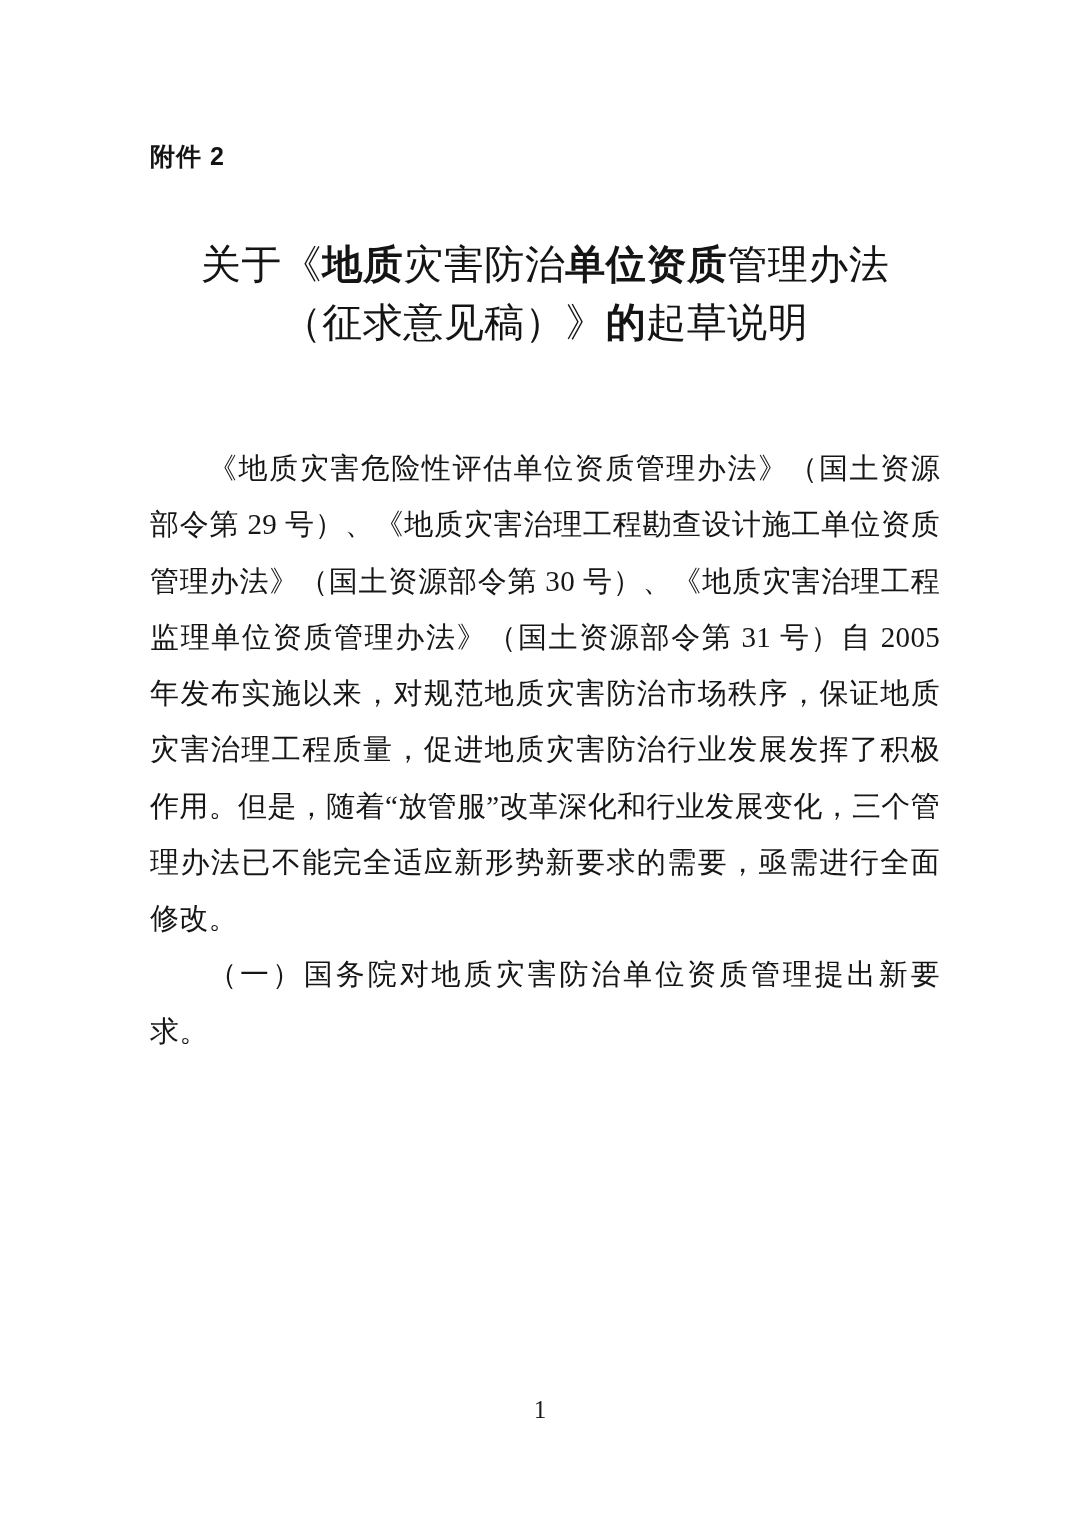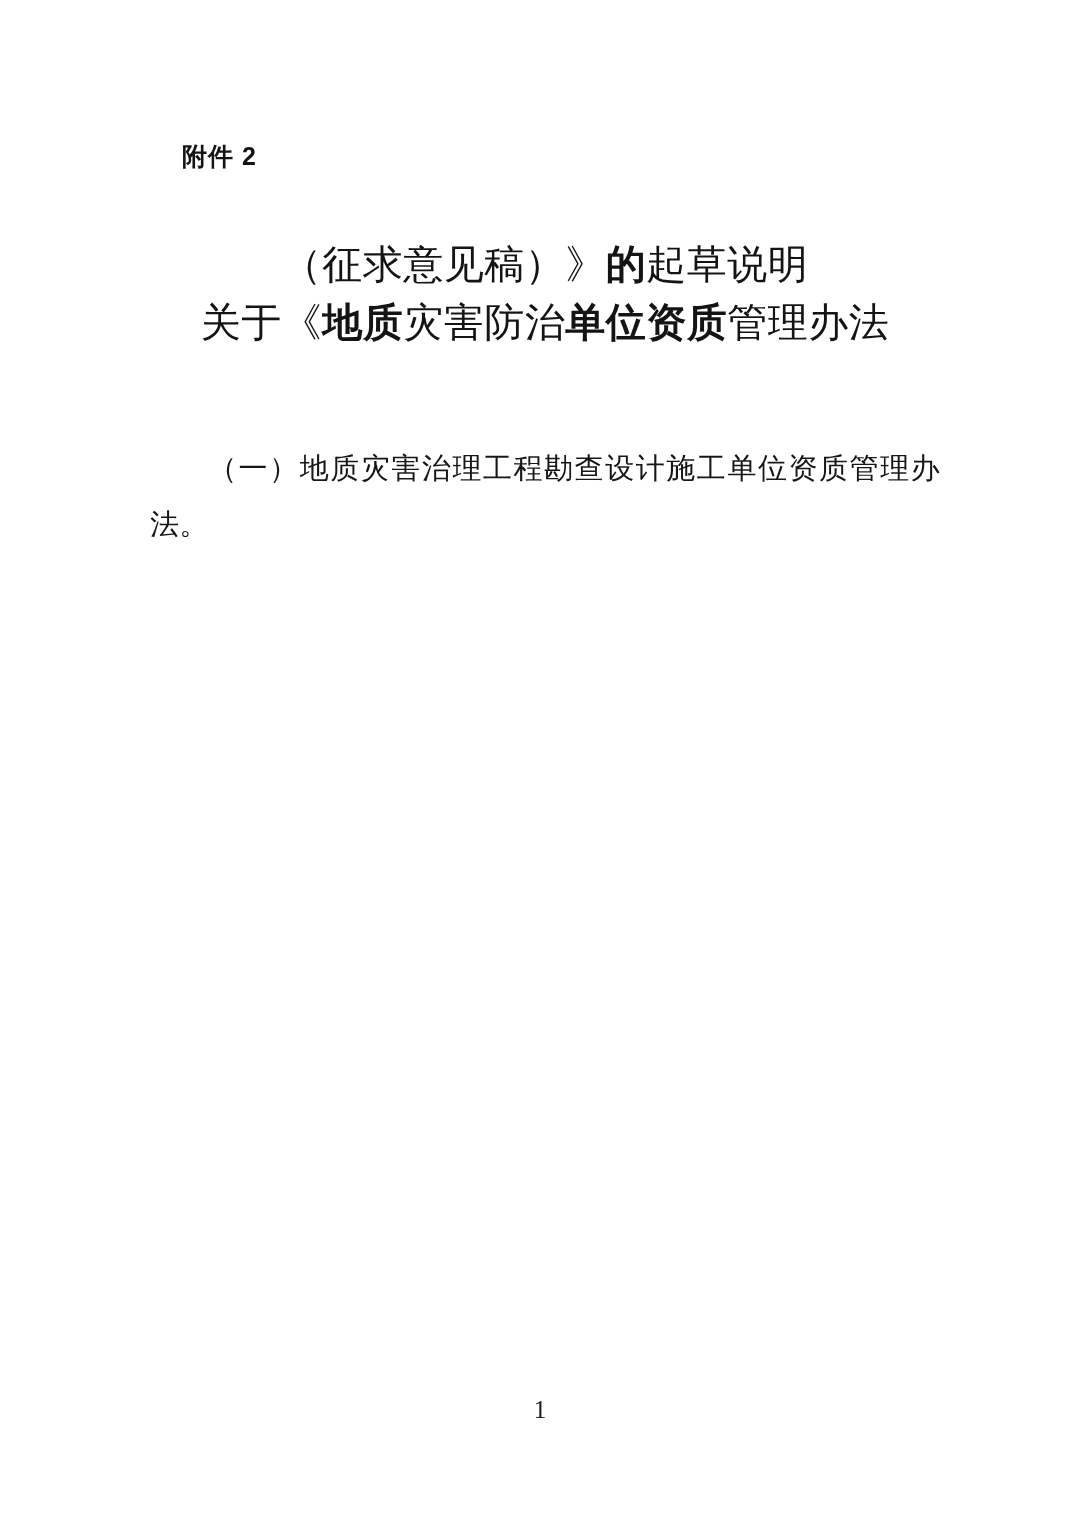--- a/index.html
+++ b/index.html
@@ -24,21 +24,20 @@
   }
   .attachment-label {
     position: absolute;
     left: 150px;
     top: 140px;
     font-family: "Liberation Sans", "DejaVu Sans", sans-serif;
     font-size: 25px;
     font-weight: 600;
     letter-spacing: 1px;
     color: #141414;
-    margin-left: 32px;
   }
   .doc-title {
     position: absolute;
     left: 150px;
     top: 236px;
     width: 790px;
     text-align: center;
     font-size: 40px;
     line-height: 1.45;
     color: #141414;
@@ -87,28 +86,29 @@
   }
 </style>
 </head>
 <body>
 
 <div class="page">
 
   <div class="attachment-label">附件 2</div>
 
   <div class="doc-title">
+    <span class="ln">关于《<span class="b">地质</span>灾害防治<span class="b">单位资质</span>管理办法</span>
     <span class="ln">（征求意见稿）》<span class="b">的</span>起草说明</span>
-    <span class="ln">关于《<span class="b">地质</span>灾害防治<span class="b">单位资质</span>管理办法</span>
   </div>
 
   <div class="body-area">
 
 
+    <p class="para">《地质灾害危险性评估单位资质管理办法》（国土资源部令第 29 号）、《地质灾害治理工程勘查设计施工单位资质管理办法》（国土资源部令第 30 号）、《地质灾害治理工程监理单位资质管理办法》（国土资源部令第 31 号）自 2005 年发布实施以来，对规范地质灾害防治市场秩序，保证地质灾害治理工程质量，促进地质灾害防治行业发展发挥了积极作用。但是，随着“放管服”改革深化和行业发展变化，三个管理办法已不能完全适应新形势新要求的需要，亟需进行全面修改。</p>
 
-    <p class="para">（一）地质灾害治理工程勘查设计施工单位资质管理办法。</p>
+    <p class="para">（一）国务院对地质灾害防治单位资质管理提出新要求。</p>
 
 
   </div>
 
   <div class="page-number">1</div>
 
 </div>
 
 </body></html>

